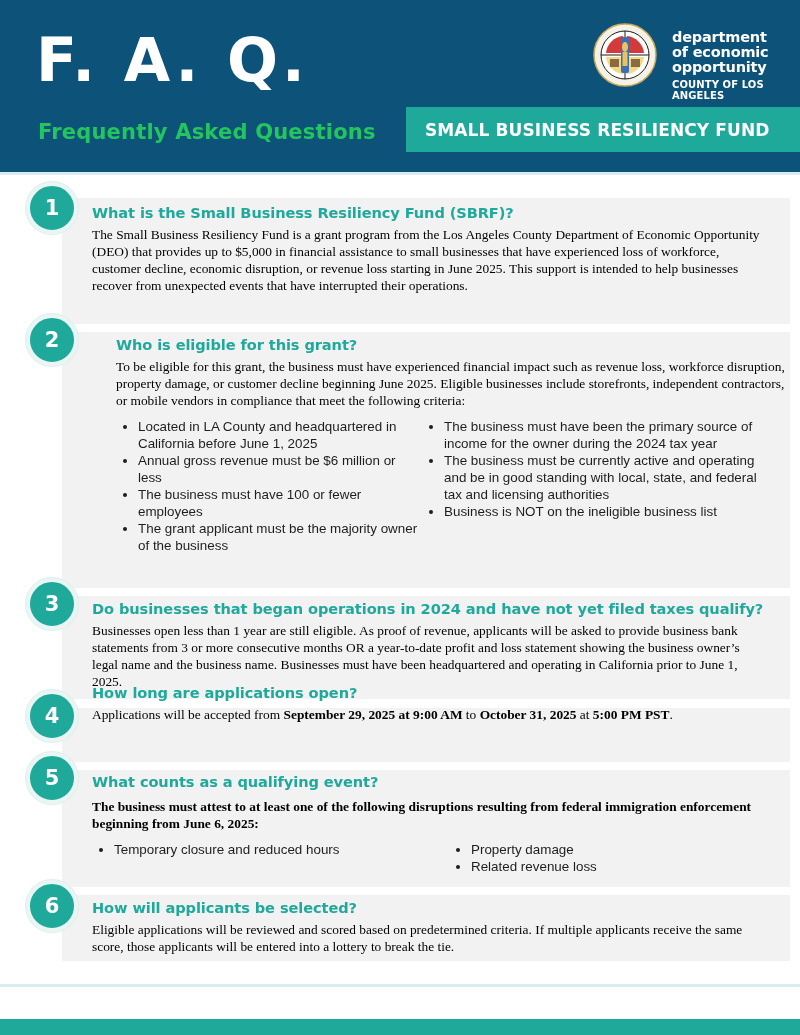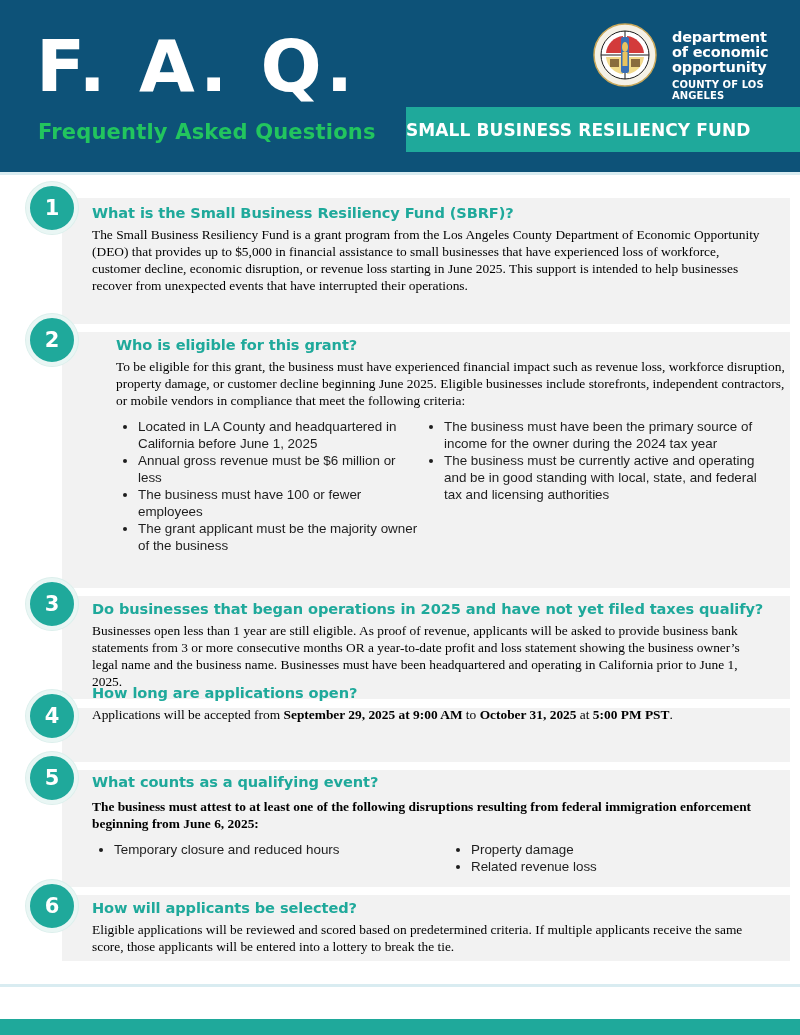--- a/index.html
+++ b/index.html
@@ -10,21 +10,21 @@
     .header {
       position: absolute; left: 0; top: 0; width: 800px; height: 172px;
       background: #0d5278;
     }
     .header-bottom-line {
       position: absolute; left: 0; top: 172px; width: 800px; height: 3px; background: #d9ecf1;
     }
     .faq-title {
       position: absolute; left: 36px; top: 30px;
       font-family: "DejaVu Sans", sans-serif; font-weight: bold;
-      font-size: 72px; letter-spacing: 4px; color: #ffffff; line-height: 1;
+      font-size: 60px; letter-spacing: 4px; color: #ffffff; line-height: 1;
     }
     .faq-subtitle {
       position: absolute; left: 38px; top: 122px;
       font-family: "DejaVu Sans", sans-serif; font-weight: bold;
       font-size: 21px; color: #22c55e; line-height: 1; letter-spacing: 0.2px;
     }
     .seal {
       position: absolute; left: 593px; top: 23px; width: 64px; height: 64px;
     }
     .dept-block {
@@ -34,21 +34,21 @@
       font-family: "DejaVu Sans", sans-serif; font-weight: bold;
       font-size: 14.5px; line-height: 15px; letter-spacing: -0.2px;
     }
     .dept-county {
       font-family: "DejaVu Sans", sans-serif; font-weight: bold;
       font-size: 10px; margin-top: 4px; letter-spacing: 0.1px;
     }
     .fund-banner {
       position: absolute; left: 406px; top: 107px; width: 394px; height: 45px;
       background: #1fa99b;
-      display: flex; align-items: center; 
+      display: flex; align-items: center; padding-left: 19px;
     }
     .fund-banner-label {
       font-family: "DejaVu Sans", sans-serif; font-weight: bold;
       font-size: 17px; color: #ffffff; letter-spacing: 0.1px;
     }
 
     
     .faq-item { position: absolute; left: 0; width: 800px; }
     .faq-box {
       position: absolute; left: 62px; width: 728px;
@@ -155,30 +155,31 @@
     <div class="bullets">
       <ul class="bullet-col" style="width:306px;">
         <li>Located in LA County and headquartered in California before June 1, 2025</li>
         <li>Annual gross revenue must be $6 million or less</li>
         <li>The business must have 100 or fewer employees</li>
         <li>The grant applicant must be the majority owner of the business</li>
       </ul>
       <ul class="bullet-col" style="width:340px;">
         <li>The business must have been the primary source of income for the owner during the 2024 tax year</li>
         <li>The business must be currently active and operating and be in good standing with local, state, and federal tax and licensing authorities</li>
+        <li>Business is NOT on the ineligible business list</li>
       </ul>
     </div>
   </div>
 </div>
 
 <div class="faq-item" style="top:0;">
   <div class="faq-box" style="top:596px; height:103px;"></div>
   <div class="faq-num" style="top:578px;">3</div>
   <div class="faq-content" style="top:599px;">
-    <div class="faq-q">Do businesses that began operations in 2025 and have not yet filed taxes qualify?</div>
+    <div class="faq-q">Do businesses that began operations in 2024 and have not yet filed taxes qualify?</div>
     <div class="faq-a">Businesses open less than 1 year are still eligible. As proof of revenue, applicants will be asked to provide business bank statements from 3 or more consecutive months OR a year-to-date profit and loss statement showing the business owner’s legal name and the business name. Businesses must have been headquartered and operating in California prior to June 1, 2025.</div>
   </div>
 </div>
 
 <div class="faq-item" style="top:0;">
   <div class="faq-box" style="top:708px; height:54px;"></div>
   <div class="faq-num" style="top:690px;">4</div>
   <div class="faq-content" style="top:683px;">
     <div class="faq-q">How long are applications open?</div>
     <div class="faq-a"><span>Applications will be accepted from </span><b>September 29, 2025 at 9:00 AM</b><span> to </span><b>October 31, 2025</b><span> at </span><b>5:00 PM PST</b><span>.</span></div>

